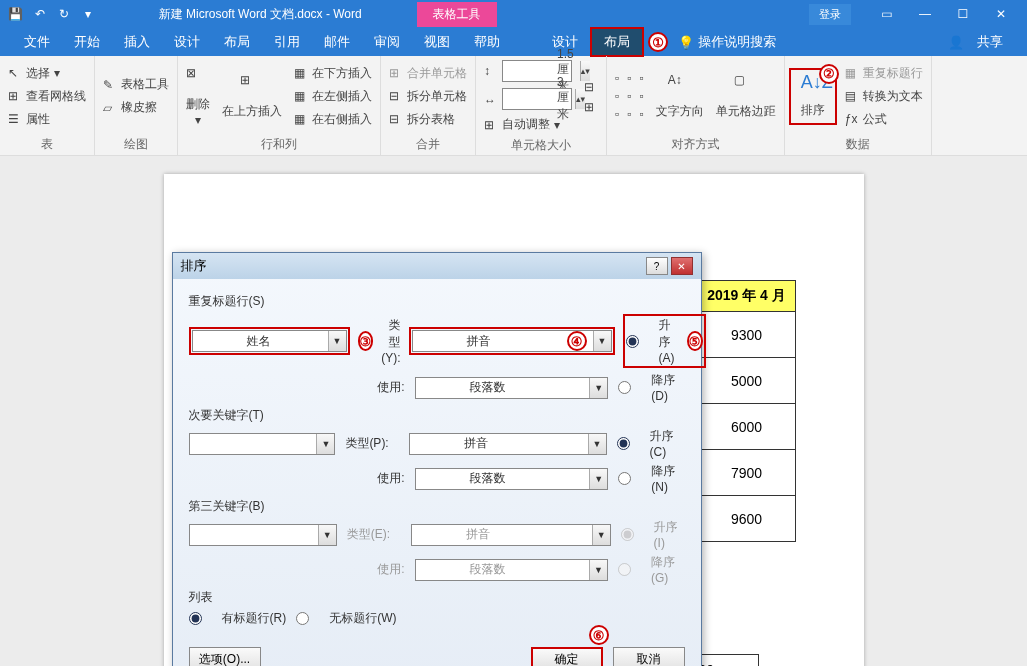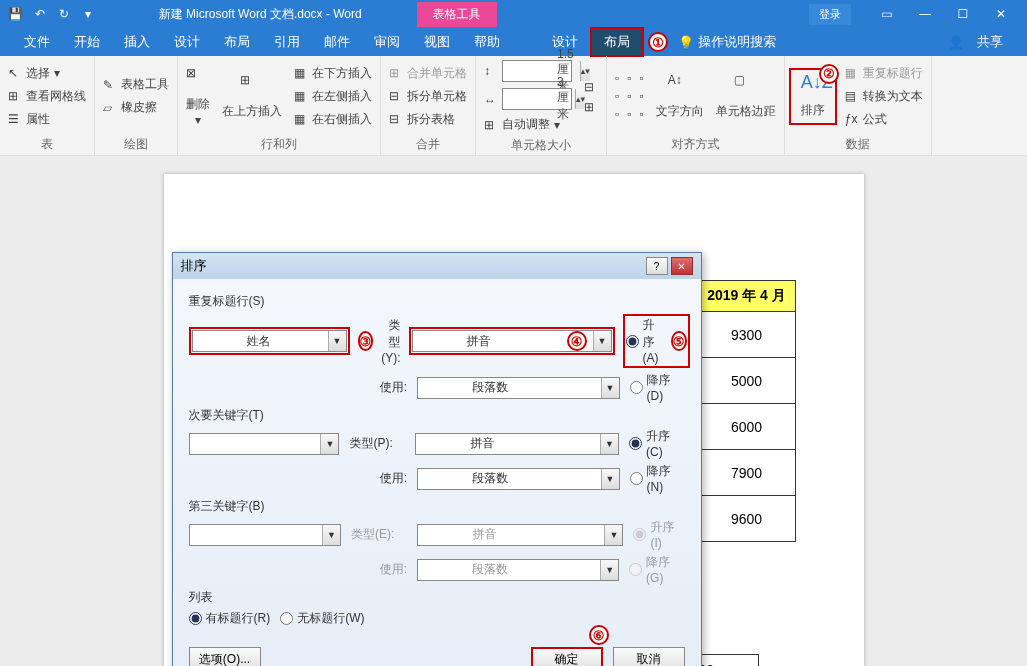--- a/index.html
+++ b/index.html
@@ -59,21 +59,21 @@
 .dlg-body { padding: 10px 16px; font-size: 12px; color: #333;}
 .section-label { margin: 4px 0 4px; }
 .row { display: flex; align-items: center; gap: 10px; margin: 4px 0; }
 .combo { display: inline-flex; align-items: center; border: 1px solid #888; background: #fff; height: 22px; padding-left: 48px; }
 .combo .val { padding: 0 6px; flex: 1; font-size: 12px; }
 .combo .arrow { width: 18px; height: 20px; border-left: 1px solid #aaa; background: linear-gradient(#f8f8f8,#ddd); display: flex; align-items:center; justify-content:center; font-size:9px;}
 .combo.w1 { width: 155px; }
 .combo.w2 { width: 200px; }
 .combo.w2b { width: 210px; }
 .radio-col { display: flex; flex-direction: column; gap: 4px; }
-.radio { display: flex; align-items: center; gap: 4px; font-size: 12px; }
+.radio { display: flex; align-items: center; gap: 20px; font-size: 12px; }
 .radio input { width: 13px; height: 13px; accent-color: #235; }
 .hl-box { border: 2.5px solid #c00; padding: 1px; }
 .marker-inline { width: 20px; height: 20px; border: 2.5px solid #c00; border-radius: 50%; color: #c00; background: #fff; display: inline-flex; align-items: center; justify-content: center; font-weight: bold; font-size: 13px;}
 .kw1-row { display: flex; align-items: center; gap: 8px; }
 .dlg-buttons { display: flex; justify-content: flex-end; gap: 10px; padding: 6px 16px 14px; }
 .btn { width: 72px; height: 24px; border: 1px solid #888; background: linear-gradient(#fafafa,#e2e2e2); font-size: 12px; display: flex; align-items: center; justify-content: center; cursor: pointer;}
 .btn.ok-hl { border: 2.5px solid #c00; }
 .dlg-buttons .left { margin-right: auto; }
 .disabled { color: #999; }
 .lbl { width: 48px; text-align: right; }

